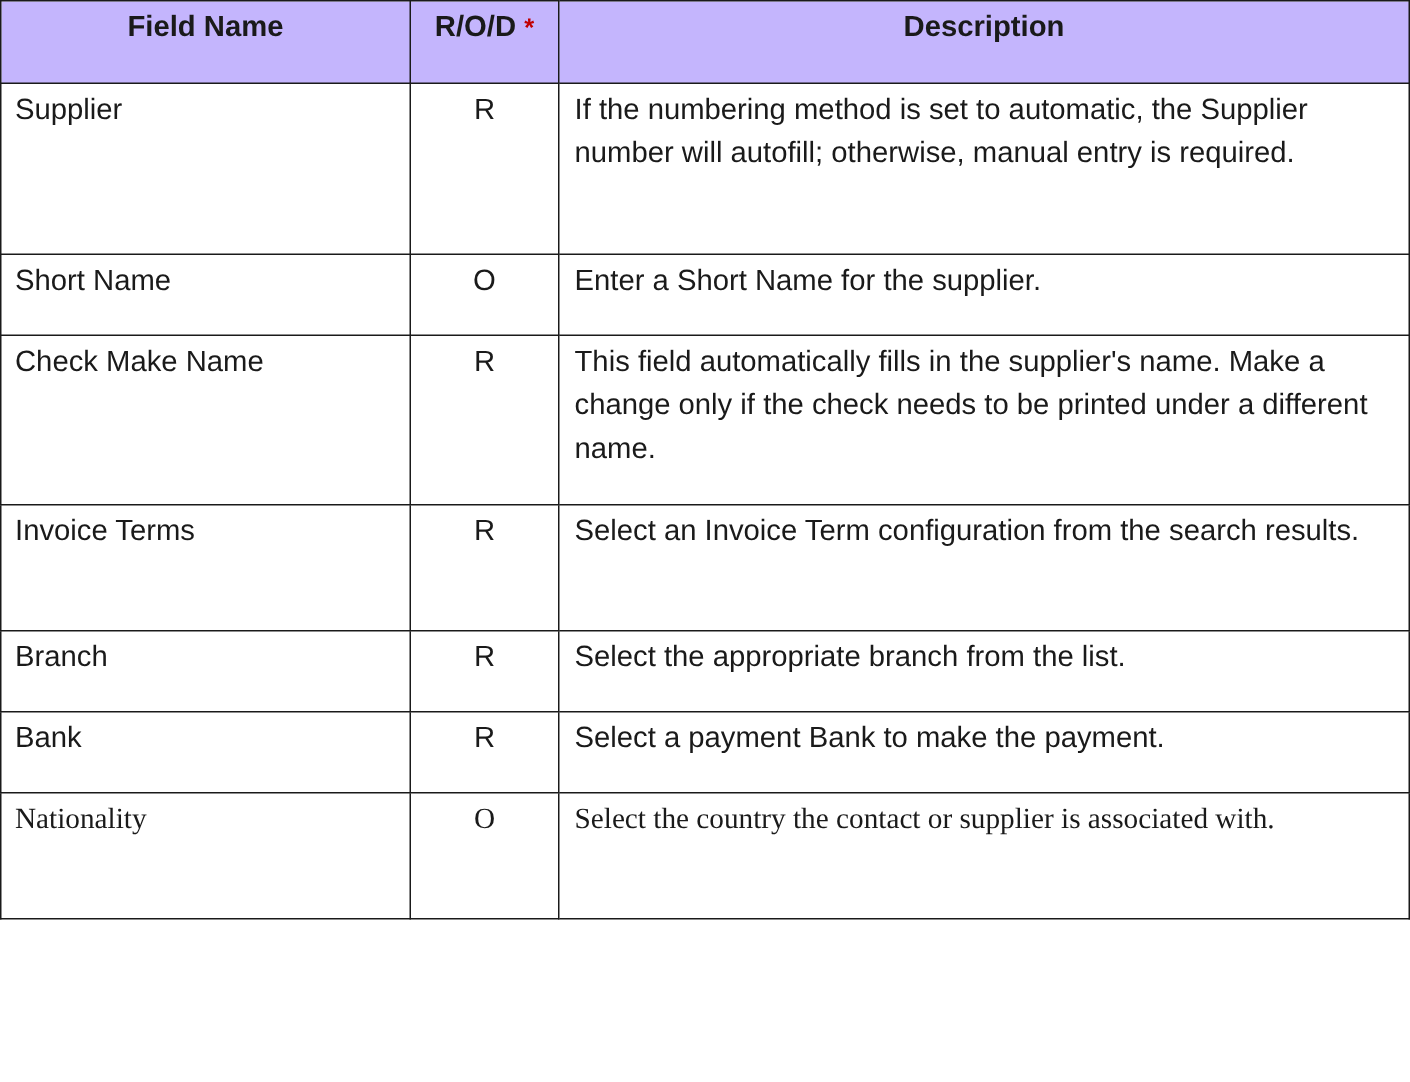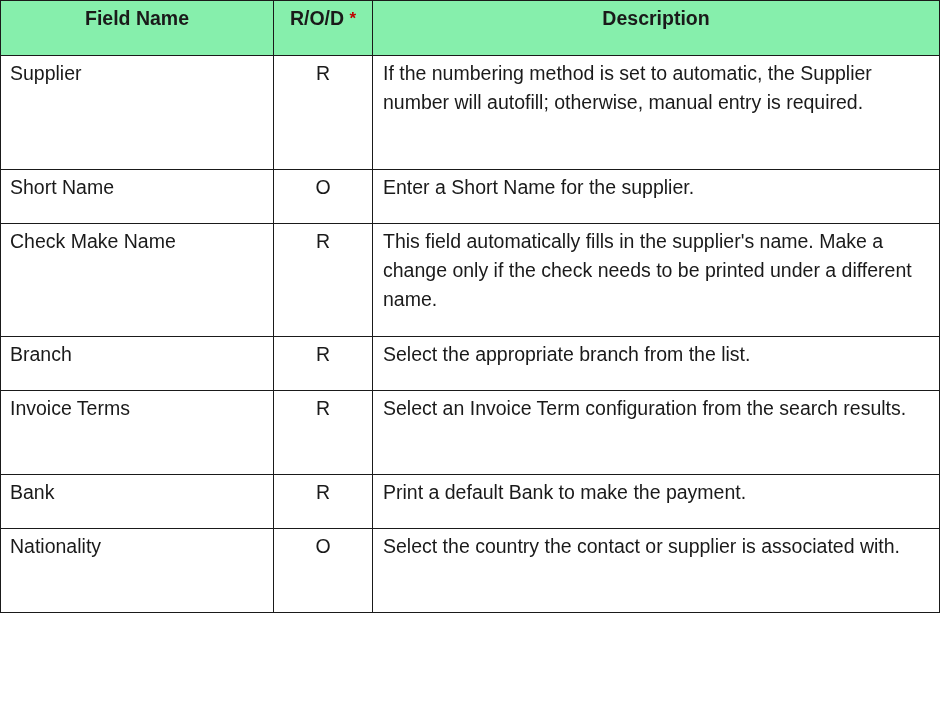--- a/index.html
+++ b/index.html
@@ -1,19 +1,19 @@
 <!DOCTYPE html>
 <html><head>
 <meta charset="utf-8">
 <style>
   html, body { margin:0; padding:0; background:#ffffff; }
   body { width:940px; height:721px; overflow:hidden; font-family:"Liberation Sans", sans-serif; color:#1a1a1a; }
   table { border-collapse:collapse; table-layout:fixed; width:939px; position:absolute; left:0; top:0; }
   td, th { border:1px solid #1a1a1a; vertical-align:top; font-size:19.5px; line-height:29px; padding:0; }
-  th { background:#86efac; font-weight:bold; text-align:center; height:55px; padding-top:3px; box-sizing:border-box; }
+  th { background:#c4b5fd; font-weight:bold; text-align:center; height:55px; padding-top:3px; box-sizing:border-box; }
   td.name { padding:3px 9px 18px 9px; }
   td.rod { text-align:center; padding-top:3px; }
   td.desc { padding:3px 24px 0 10px; }
   .star { color:#c00000; font-size:17px; vertical-align:top; }
 </style>
 </head>
 <body>
 
 <table>
   <colgroup>
@@ -37,34 +37,34 @@
       <tr style="height: 54px; margin-top: 20px;">
         <td class="name">Short Name</td>
         <td class="rod">O</td>
         <td class="desc">Enter a Short Name for the supplier.</td>
       </tr>
       <tr style="height: 113px;">
         <td class="name">Check Make Name</td>
         <td class="rod">R</td>
         <td class="desc">This field automatically fills in the supplier's name. Make a change only if the check needs to be printed under a different name.</td>
       </tr>
-      <tr style="height: 54px;">
-        <td class="name">Branch</td>
-        <td class="rod">R</td>
-        <td class="desc">Select the appropriate branch from the list.</td>
-      </tr>
       <tr style="height: 84px;">
         <td class="name">Invoice Terms</td>
         <td class="rod">R</td>
         <td class="desc">Select an Invoice Term configuration from the search results.</td>
       </tr>
       <tr style="height: 54px;">
+        <td class="name">Branch</td>
+        <td class="rod">R</td>
+        <td class="desc">Select the appropriate branch from the list.</td>
+      </tr>
+      <tr style="height: 54px;">
         <td class="name">Bank</td>
         <td class="rod">R</td>
-        <td class="desc">Print a default Bank to make the payment.</td>
+        <td class="desc">Select a payment Bank to make the payment.</td>
       </tr>
-      <tr style="height: 84px;">
+      <tr style="height: 84px; font-family: Liberation Serif, serif;">
         <td class="name">Nationality</td>
         <td class="rod">O</td>
         <td class="desc">Select the country the contact or supplier is associated with.</td>
       </tr>
     </tbody>
 </table>
 
 </body></html>

